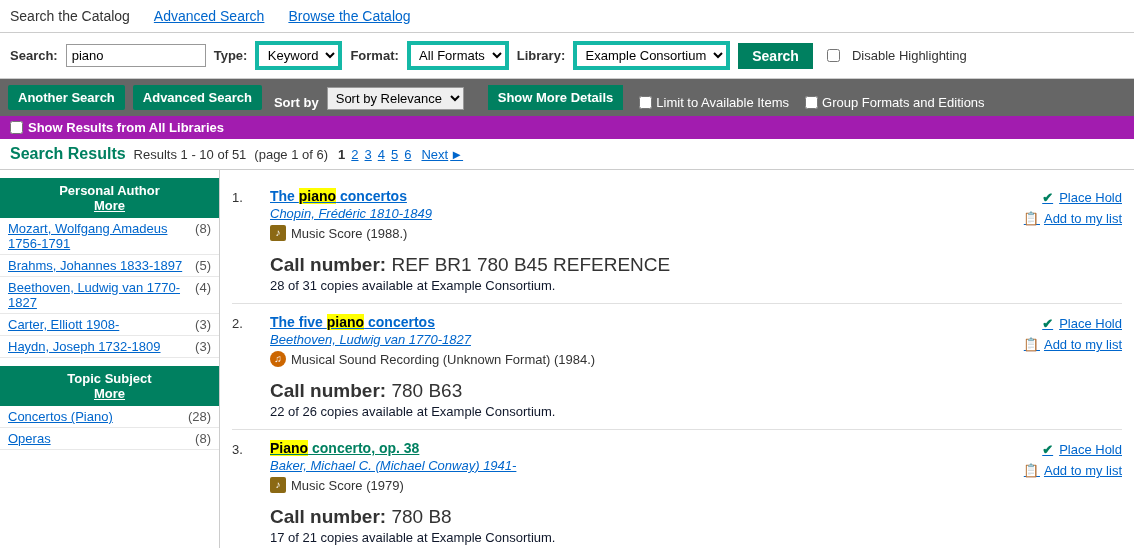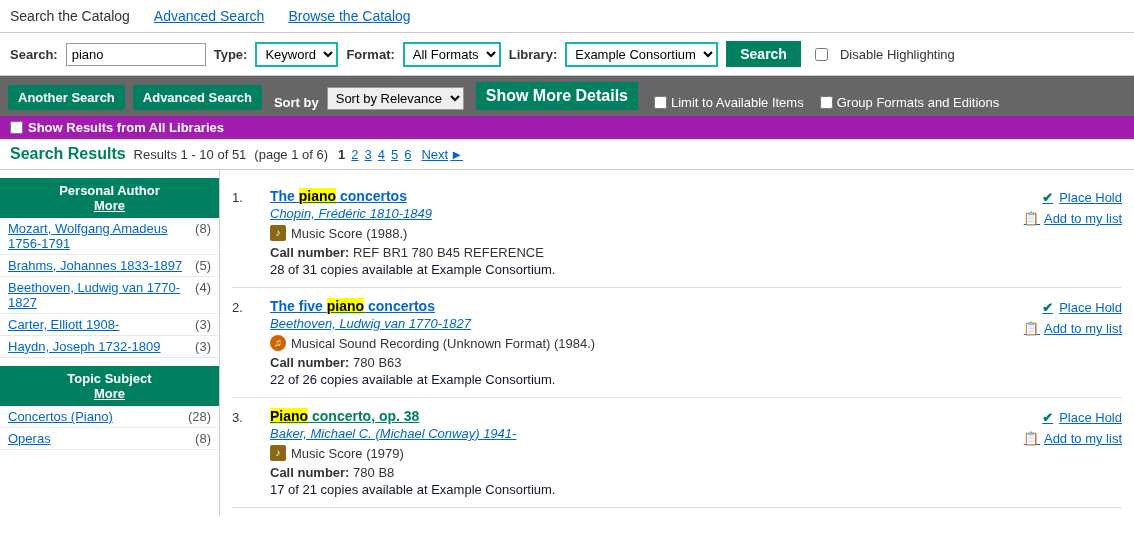--- a/index.html
+++ b/index.html
@@ -7,30 +7,30 @@
 
     
     .top-nav { display: flex; align-items: center; gap: 24px; padding: 8px 10px; border-bottom: 1px solid #ccc; }
     .top-nav a { color: #0066cc; text-decoration: underline; font-size: 14px; }
     .top-nav span { font-size: 14px; color: #333; }
 
     
     .search-bar { display: flex; align-items: center; gap: 8px; padding: 8px 10px; background: #fff; border-bottom: 1px solid #ccc; }
     .search-bar label { font-weight: bold; font-size: 13px; }
     .search-bar input[type="text"] { border: 1px solid #999; padding: 3px 5px; font-size: 13px; width: 140px; }
-    .search-bar select { border: 2px solid #14b8a6; padding: 2px 4px; font-size: 13px; background: #fff; }
+    .search-bar select { border: 4px solid #14b8a6; padding: 2px 4px; font-size: 13px; background: #fff; text-align: right; }
     .search-bar .btn-search { background: #008060; color: #fff; border: none; padding: 5px 14px; font-size: 14px; font-weight: bold; cursor: pointer; }
     .search-bar .disable-label { display: flex; align-items: center; gap: 12px; font-size: 13px; margin-left: 6px; }
 
     
     .action-bar { background: #666; padding: 6px 8px; display: flex; align-items: flex-end; gap: 8px; flex-wrap: wrap; }
     .btn-green { background: #008060; color: #fff; border: none; padding: 5px 10px; font-size: 13px; font-weight: bold; cursor: pointer; border-radius: 2px; }
     .action-bar .sort-label { color: #fff; font-size: 13px; font-weight: bold; margin-left: 4px; }
     .action-bar select { border: 1px solid #999; padding: 2px 4px; font-size: 13px; }
-    .action-bar .btn-show-details { background: #008060; color: #fff; border: none; padding: 5px 10px; font-size: 16px; font-weight: bold; cursor: pointer; margin-left: 4px; }
+    .action-bar .btn-show-details { background: #008060; color: #fff; border: none; padding: 5px 10px; font-size: 13px; font-weight: bold; cursor: pointer; margin-left: 16px; }
     .action-bar .check-label { display: flex; align-items: center; gap: 4px; font-size: 13px; color: #fff; margin-left: 8px; }
 
     
     .libraries-bar { background: #a21caf; padding: 4px 10px; display: flex; align-items: center; }
     .libraries-bar label { display: flex; align-items: center; gap: 5px; font-size: 13px; color: #fff; font-weight: bold; }
 
     
     .results-header { padding: 6px 10px; display: flex; align-items: center; gap: 8px; border-bottom: 1px solid #ccc; }
     .results-header .results-title { color: #008060; font-size: 16px; font-weight: bold; }
     .results-header .results-info { font-size: 13px; color: #333; }
@@ -53,21 +53,21 @@
 
     
     .results-list { flex: 1; padding: 8px 12px; }
     .result-item { display: flex; padding: 10px 0; border-bottom: 1px solid #e0e0e0; gap: 10px; }
     .result-num { width: 28px; min-width: 28px; font-size: 13px; color: #333; padding-top: 2px; }
     .result-body { flex: 1; }
     .result-title { font-size: 14px; font-weight: bold; color: #0066cc; text-decoration: underline; cursor: pointer; }
     .result-title .highlight { background: #ffff00; color: #000; font-weight: bold; }
     .result-author { font-style: italic; color: #0066cc; text-decoration: underline; font-size: 13px; margin-top: 2px; }
     .result-format { display: flex; align-items: center; gap: 5px; margin-top: 4px; font-size: 13px; color: #333; }
-    .result-callnum { font-size: 13px; margin-top: 4px; }
+    .result-callnum { font-size: 19px; margin-top: 13px; }
     .result-callnum strong { font-weight: bold; }
     .result-copies { font-size: 13px; color: #0f172a; margin-top: 2px; }
     .result-actions { display: flex; flex-direction: column; align-items: flex-end; gap: 6px; min-width: 180px; padding-top: 2px; }
     .result-actions a { color: #0066cc; text-decoration: underline; font-size: 13px; display: flex; align-items: center; gap: 4px; }
 
     
     .icon-music-score { display: inline-block; width: 16px; height: 16px; background: #8B6914; border-radius: 2px; font-size: 10px; color: #fff; text-align: center; line-height: 16px; }
     .icon-audio { display: inline-block; width: 16px; height: 16px; background: #cc6600; border-radius: 50%; font-size: 10px; color: #fff; text-align: center; line-height: 16px; }
 
     

